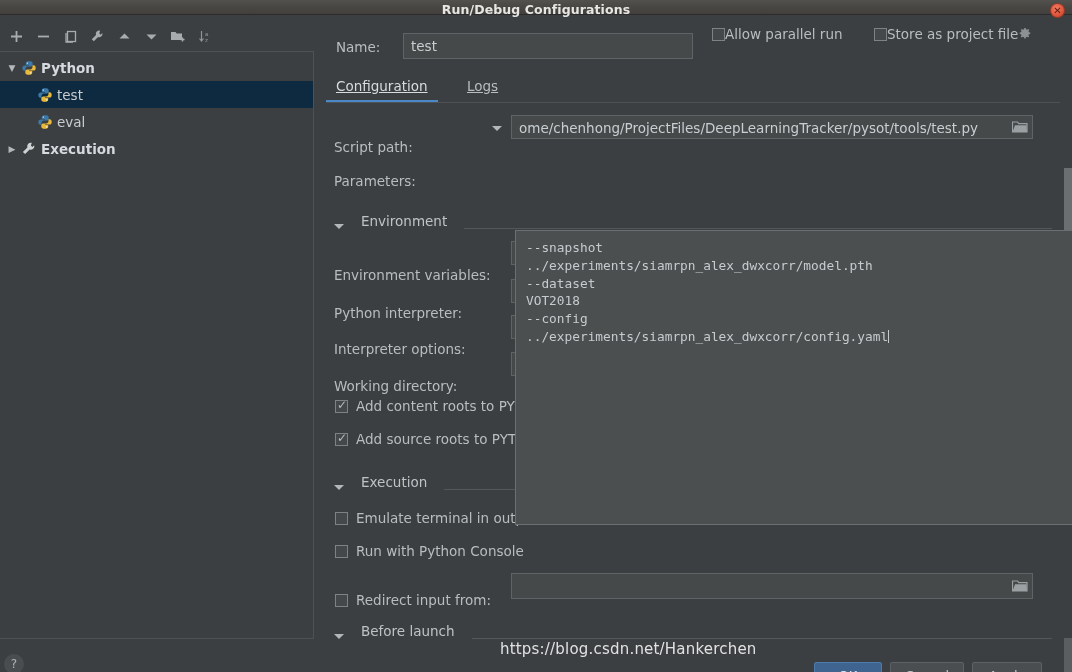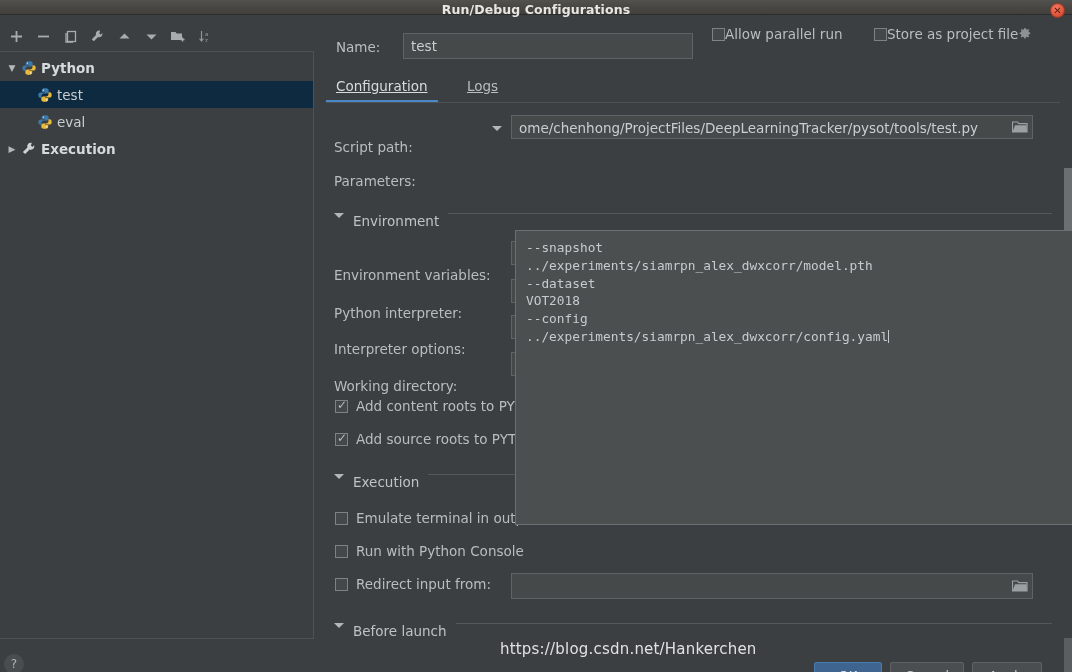--- a/index.html
+++ b/index.html
@@ -122,21 +122,21 @@
   .foldericon {
     position: absolute; right: 4px; top: 50%; transform: translateY(-50%);
     width: 16px; height: 14px; color: #9ba0a3;
   }
   .dropdown-tri {
     position: absolute; width: 0; height: 0;
     border-left: 5px solid transparent; border-right: 5px solid transparent;
     border-top: 5px solid #b4b7b9;
   }
   .sectionhdr {
-    position: absolute; left: 8px; display: flex; align-items: flex-start; gap: 9px;
+    position: absolute; left: 8px; display: flex; align-items: flex-end; gap: 17px;
   }
   .sectionhdr .t { color: #bfc3c6; font-size: 13.5px; white-space: nowrap;}
   .sectionhdr .line { height: 1px; background: #54585a; }
   .cbrow {
     position: absolute; display: flex; align-items: center; gap: 8px;
     font-size: 13.5px; color: #b9bdc0; white-space: nowrap;
   }
 
   
   .params-pop {
@@ -377,21 +377,21 @@
       <div class="cbrow" style="top:405px; left:9px;">
         <span class="chkbox"></span>
         <span>Emulate terminal in output console</span>
       </div>
 
       <div class="cbrow" style="top:438px; left:9px;">
         <span class="chkbox"></span>
         <span>Run with Python Console</span>
       </div>
 
-      <div class="cbrow" style="top:471px; left:9px;">
+      <div class="cbrow" style="top:487px; left:9px;">
         <span class="chkbox"></span>
         <span>Redirect input from:</span>
       </div>
       <div class="finput" style="left:185px; top:468px; width:522px; height:26px;">
         <span></span>
         <svg class="foldericon" viewBox="0 0 16 14">
           <path d="M0.5 2h5l1.3 1.7H15V12H0.5z" fill="none" stroke="#9ba0a3" stroke-width="1.2"></path>
           <path d="M3 5.2h11.5L15 12H0.5z" fill="#9ba0a3"></path>
         </svg>
       </div>

